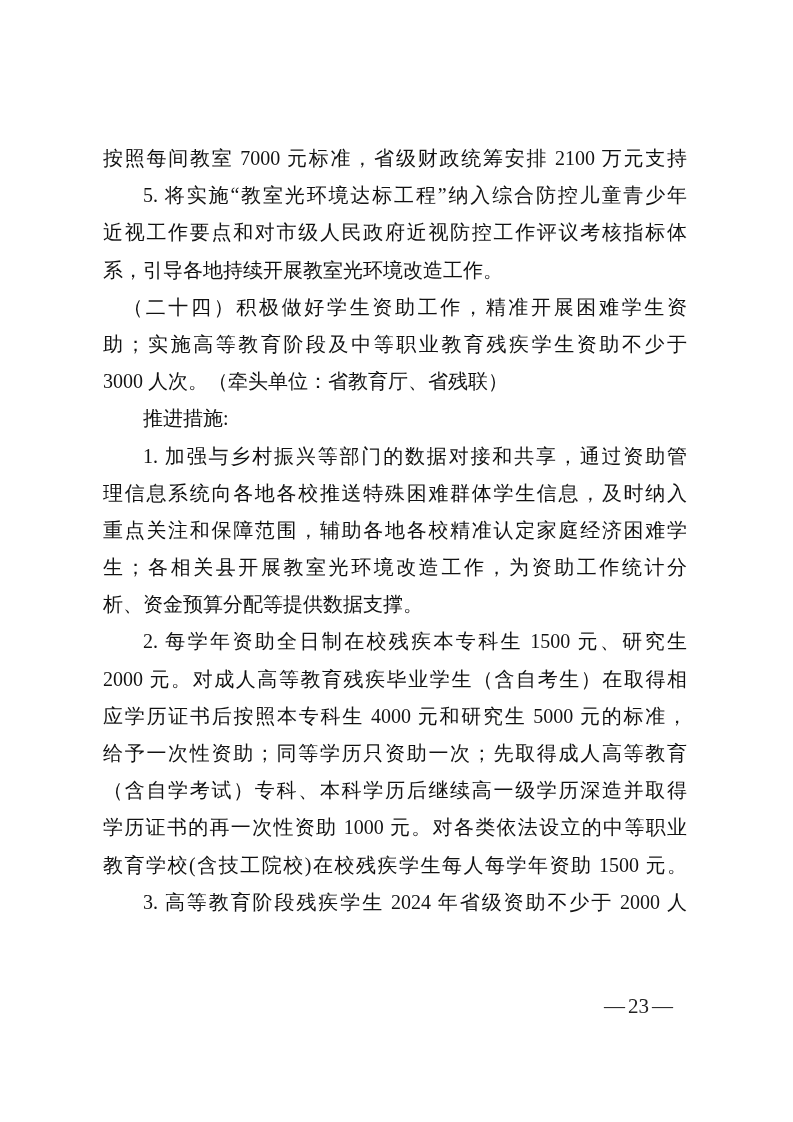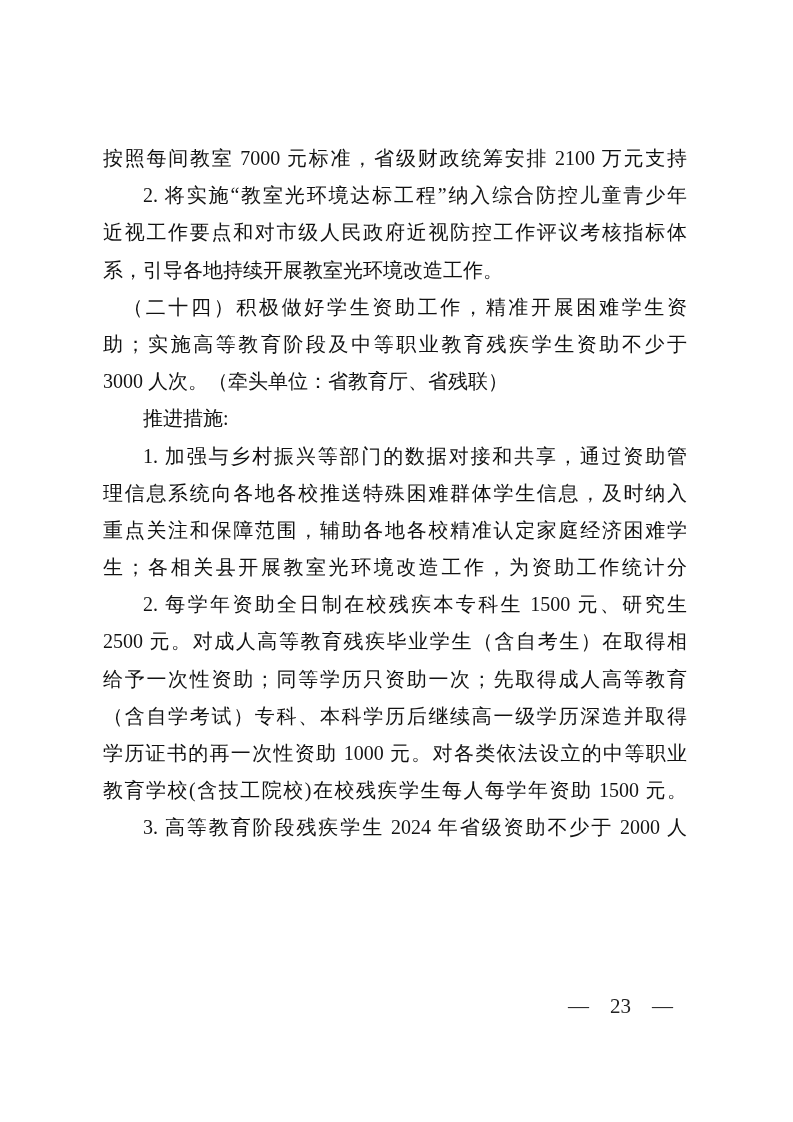--- a/index.html
+++ b/index.html
@@ -36,43 +36,45 @@
   }
   .footer {
     position: absolute;
     top: 991px;
     right: 120px;
     font-size: 21px;
     line-height: 30px;
     white-space: nowrap;
     color: #222222;
   }
-  .footer .pgnum { margin: 0 21px; }
+  .footer .pgnum { margin: 0 3px; }
 </style>
 </head>
 <body>
 
 <div class="page">
 
   <div class="content">
 
   <div class="line j">按照每间教室 7000 元标准，省级财政统筹安排 2100 万元支持</div>
-      <div class="line j" style="text-indent: 2em;">2. 将实施“教室光环境达标工程”纳入综合防控儿童青少年</div>
+      <div class="line j" style="text-indent: 2em;">5. 将实施“教室光环境达标工程”纳入综合防控儿童青少年</div>
       <div class="line j">近视工作要点和对市级人民政府近视防控工作评议考核指标体</div>
       <div class="line">系，引导各地持续开展教室光环境改造工作。</div>
       <div class="line j b" style="text-indent: 1em;">（二十四）积极做好学生资助工作，精准开展困难学生资</div>
       <div class="line j b">助；实施高等教育阶段及中等职业教育残疾学生资助不少于</div>
       <div class="line"><span style="font-weight: normal;">3000 人次。</span><span>（牵头单位：省教育厅、省残联）</span></div>
       <div class="line" style="text-indent: 2em;">推进措施:</div>
       <div class="line j" style="text-indent: 2em;">1. 加强与乡村振兴等部门的数据对接和共享，通过资助管</div>
       <div class="line j">理信息系统向各地各校推送特殊困难群体学生信息，及时纳入</div>
       <div class="line j">重点关注和保障范围，辅助各地各校精准认定家庭经济困难学</div>
       <div class="line j">生；各相关县开展教室光环境改造工作，为资助工作统计分</div>
+      <div class="line">析、资金预算分配等提供数据支撑。</div>
       <div class="line j" style="text-indent: 2em;">2. 每学年资助全日制在校残疾本专科生 1500 元、研究生</div>
-      <div class="line j">2500 元。对成人高等教育残疾毕业学生（含自考生）在取得相</div>
+      <div class="line j">2000 元。对成人高等教育残疾毕业学生（含自考生）在取得相</div>
+      <div class="line j">应学历证书后按照本专科生 4000 元和研究生 5000 元的标准，</div>
       <div class="line j">给予一次性资助；同等学历只资助一次；先取得成人高等教育</div>
       <div class="line j">（含自学考试）专科、本科学历后继续高一级学历深造并取得</div>
       <div class="line j">学历证书的再一次性资助 1000 元。对各类依法设立的中等职业</div>
       <div class="line j">教育学校(含技工院校)在校残疾学生每人每学年资助 1500 元。</div>
       <div class="line j" style="text-indent: 2em;">3. 高等教育阶段残疾学生 2024 年省级资助不少于 2000 人</div>
     </div>
 
   <div class="footer">
     <span>—</span><span class="pgnum">23</span><span>—</span>
   </div>

